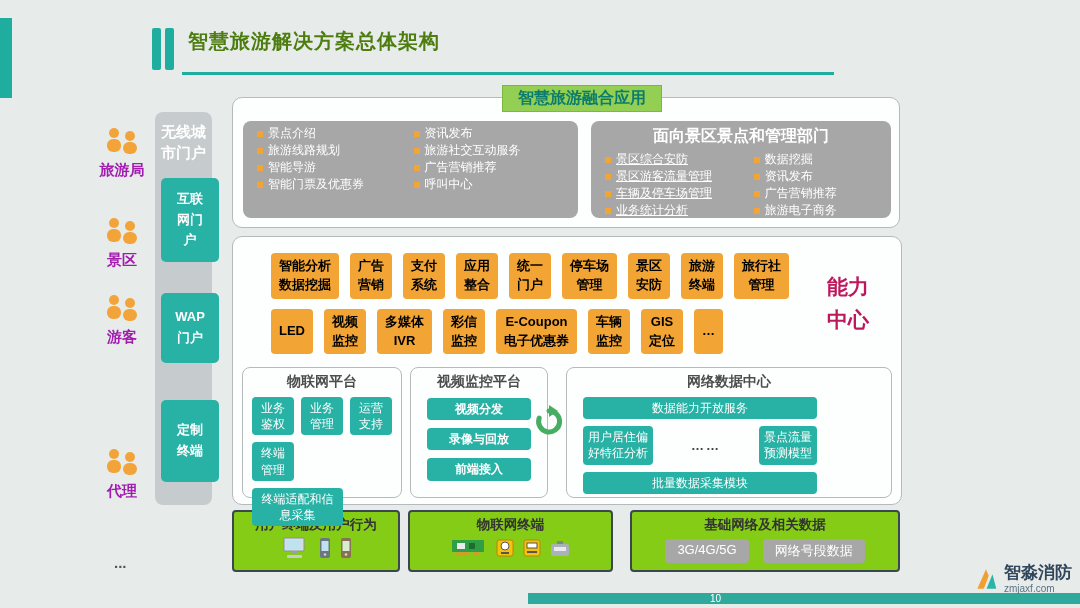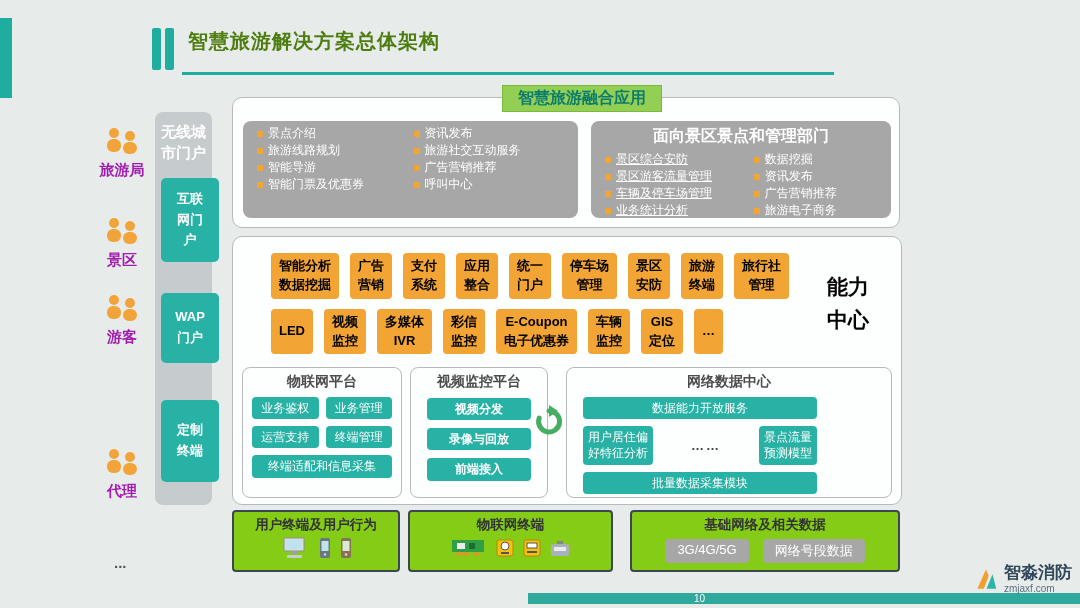--- a/index.html
+++ b/index.html
@@ -36,51 +36,51 @@
   .gcol { flex:1; }
   .gitem { display:flex; align-items:center; font-size:12px; height:17px; }
   .bullet { width:6px; height:6px; background:#f2a434; margin-right:5px; flex:none; }
 
   
   .cap { position:absolute; left:232px; top:236px; width:670px; height:269px; background:#fdfefe; border:1px solid #b6babc; border-radius:10px; }
   .cap-row { display:flex; gap:11px; margin-left:38px; align-items:stretch; }
   .cap-row1 { margin-top:16px; }
   .cap-row2 { margin-top:10px; }
   .obox { background:#f2a434; color:#000000; border-radius:4px; font-size:13px; line-height:1.45; display:flex; align-items:center; justify-content:center; text-align:center; white-space:pre-line; padding:4px 8px; min-height:42px; font-weight:600; }
-  .cap-label { position:absolute; right:32px; top:34px; font-size:21px; font-weight:bold; color:#000000; white-space:pre-line; text-align:center; line-height:1.55; }
+  .cap-label { position:absolute; right:32px; top:34px; font-size:21px; font-weight:bold; color:#be185d; white-space:pre-line; text-align:center; line-height:1.55; }
 
   
   .plat { position:absolute; top:367px; height:131px; background:#fdfefe; border:1px solid #b6babc; border-radius:8px; z-index:2; }
   .plat-iot { left:242px; width:160px; }
   .plat-video { left:410px; width:138px; }
   .plat-dc { left:566px; width:326px; }
   .plat-title { text-align:center; font-weight:bold; font-size:14px; color:#4d4d4d; margin-top:5px; }
   .tbox { background:#28b2a5; color:#fff; font-size:12px; border-radius:4px; display:flex; align-items:center; justify-content:center; text-align:center; padding:3px 5px; min-height:22px; line-height:1.35; white-space:pre-line; }
-  .iot-grid { display:grid; grid-template-columns:1fr 1fr; gap:7px; padding:6px 9px 0 9px; }
+  .iot-grid { display:grid; grid-template-columns:1fr 1fr 1fr; gap:7px; padding:6px 9px 0 9px; }
   .iot-wide { grid-column:1 / 3; }
   .video-list { display:flex; flex-direction:column; gap:8px; padding:7px 16px 0 16px;font-weight:bold; }
   .dc-content { padding:6px 74px 0 16px; }
   .dc-mid { display:flex; align-items:center; gap:6px; margin:7px 0; }
   .dc-dots { flex:1; text-align:center; color:#444; font-weight:bold; letter-spacing:2px; font-size:13px; }
   .sync { position:absolute; left:533px; top:405px; width:32px; height:32px; z-index:4; }
 
   
   .bot { position:absolute; top:510px; height:62px; background:#84cc16; border:2px solid #3c4650; border-radius:4px; }
   .bot-terminals { left:232px; width:168px; }
   .bot-iot { left:408px; width:205px; }
   .bot-network { left:630px; width:270px; }
   .bot-title { text-align:center; font-size:13.5px; font-weight:bold; color:#333; margin-top:4px; }
   .bot-icons { display:flex; justify-content:center; align-items:flex-end; gap:9px; margin-top:3px; }
   .bot-gray-row { display:flex; justify-content:center; gap:14px; margin-top:5px; }
   .graybox { background:#a7a7a7; color:#fff; font-size:13px; border-radius:4px; padding:3px 12px; }
 
   
   .bl-dots { position:absolute; left:114px; top:554px; font-size:15px; font-weight:bold; color:#555; }
   .strip { position:absolute; left:528px; top:593px; width:552px; height:11px; background:#2fa99c; }
-  .page-num { position:absolute; left:694px; top:593px; font-size:10px; color:#fff; z-index:5; }
+  .page-num { position:absolute; left:710px; top:593px; font-size:10px; color:#fff; z-index:5; }
   .logo { position:absolute; right:8px; top:564px; display:flex; align-items:center; gap:5px; z-index:6; }
   .logo-name { font-size:17px; font-weight:bold; color:#31465a; line-height:1.1; }
   .logo-site { font-size:10px; color:#5b7083; }
 </style>
 </head>
 <body>
 
 <div class="slide">
 
   <div class="edge-bar"></div>

